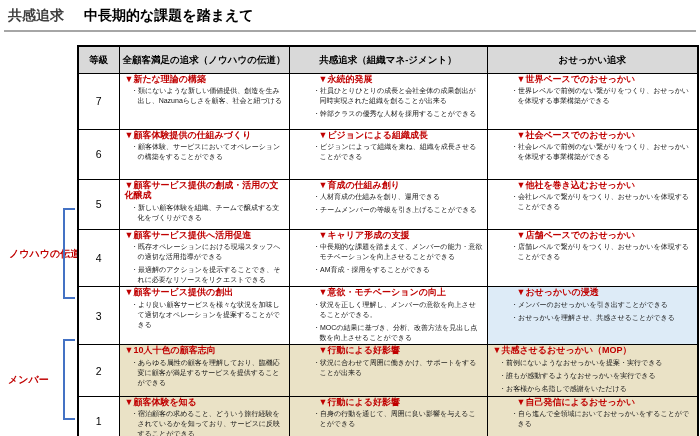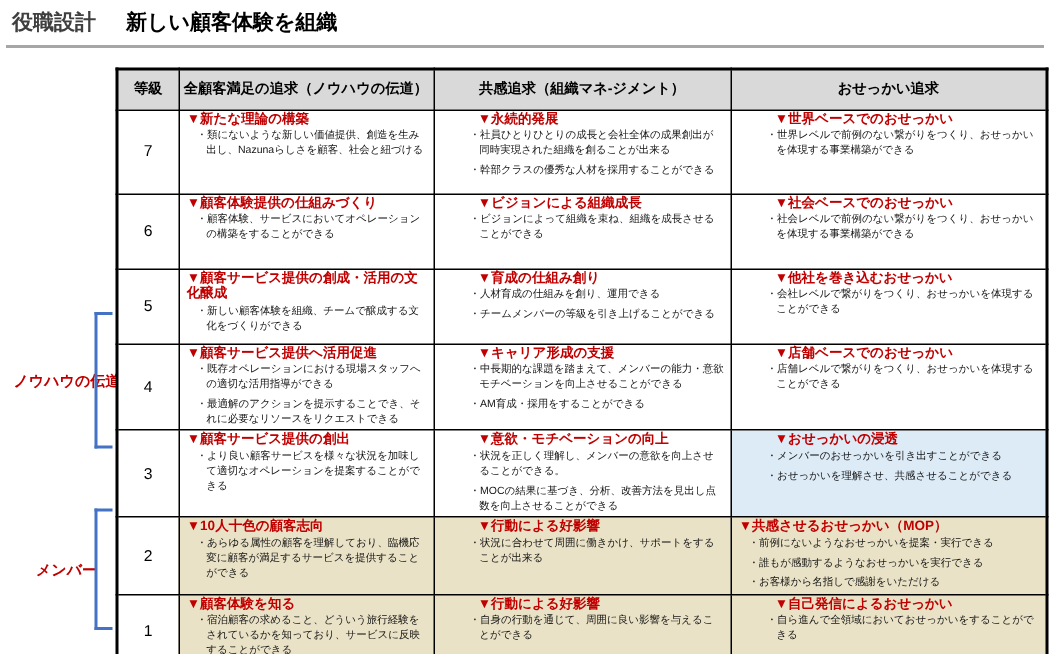--- a/index.html
+++ b/index.html
@@ -16,21 +16,21 @@
     font-family:"Liberation Sans","DejaVu Sans",sans-serif;color:#000;
   }
   
   .titlebar{position:absolute;left:8px;top:6px;white-space:nowrap;}
   .cat{font-size:14px;font-weight:bold;color:#3F3F3F;margin-right:20px;}
   .ttl{font-size:14px;font-weight:bold;color:#000;}
   .divider{position:absolute;left:4px;top:30px;width:692px;height:2px;background:var(--divider-gray);}
   
   .side-label{position:absolute;color:var(--heading-red);font-weight:bold;font-size:10px;transform:translateY(-50%);white-space:nowrap;}
   .lbl-manager{left:9px;top:254px;}
-  .lbl-member{left:24px;top:380px;}
+  .lbl-member{left:8px;top:380px;}
   .bracket{position:absolute;left:63px;width:12px;border:2px solid var(--bracket-blue);border-right:none;box-sizing:border-box;}
   .bracket-manager{top:208px;height:91px;}
   .bracket-member{top:339px;height:81px;}
   
   table.matrix{
     position:absolute;left:77px;top:45px;width:620px;
     border-collapse:collapse;table-layout:fixed;border:2px solid #000;
   }
   .matrix th,.matrix td{border:1.5px solid #000;padding:0;box-sizing:border-box;}
   .matrix th{background:var(--header-bg);font-size:9.5px;font-weight:bold;text-align:center;height:27px;line-height:1.1;margin-top:35px;}
@@ -44,21 +44,21 @@
   tr.h56{height:56px;} tr.h50{height:50px;} tr.h55{height:55px;} tr.h45{height:45px;}
   td.tan{background:var(--member-row-bg);}
   td.blue{background:var(--highlight-cell-bg);}
 </style>
 </head>
 <body>
 
 <div class="stage">
 
   <div class="titlebar">
-    <span class="cat">役職設計</span><span class="ttl">新しい顧客体験を組織</span>
+    <span class="cat">共感追求</span><span class="ttl">中長期的な課題を踏まえて</span>
   </div>
   <div class="divider"></div>
 
   <div class="side-label lbl-manager">ノウハウの伝道</div>
   <div class="bracket bracket-manager"></div>
   <div class="side-label lbl-member">メンバー</div>
   <div class="bracket bracket-member"></div>
 
   <table class="matrix">
     <colgroup>

